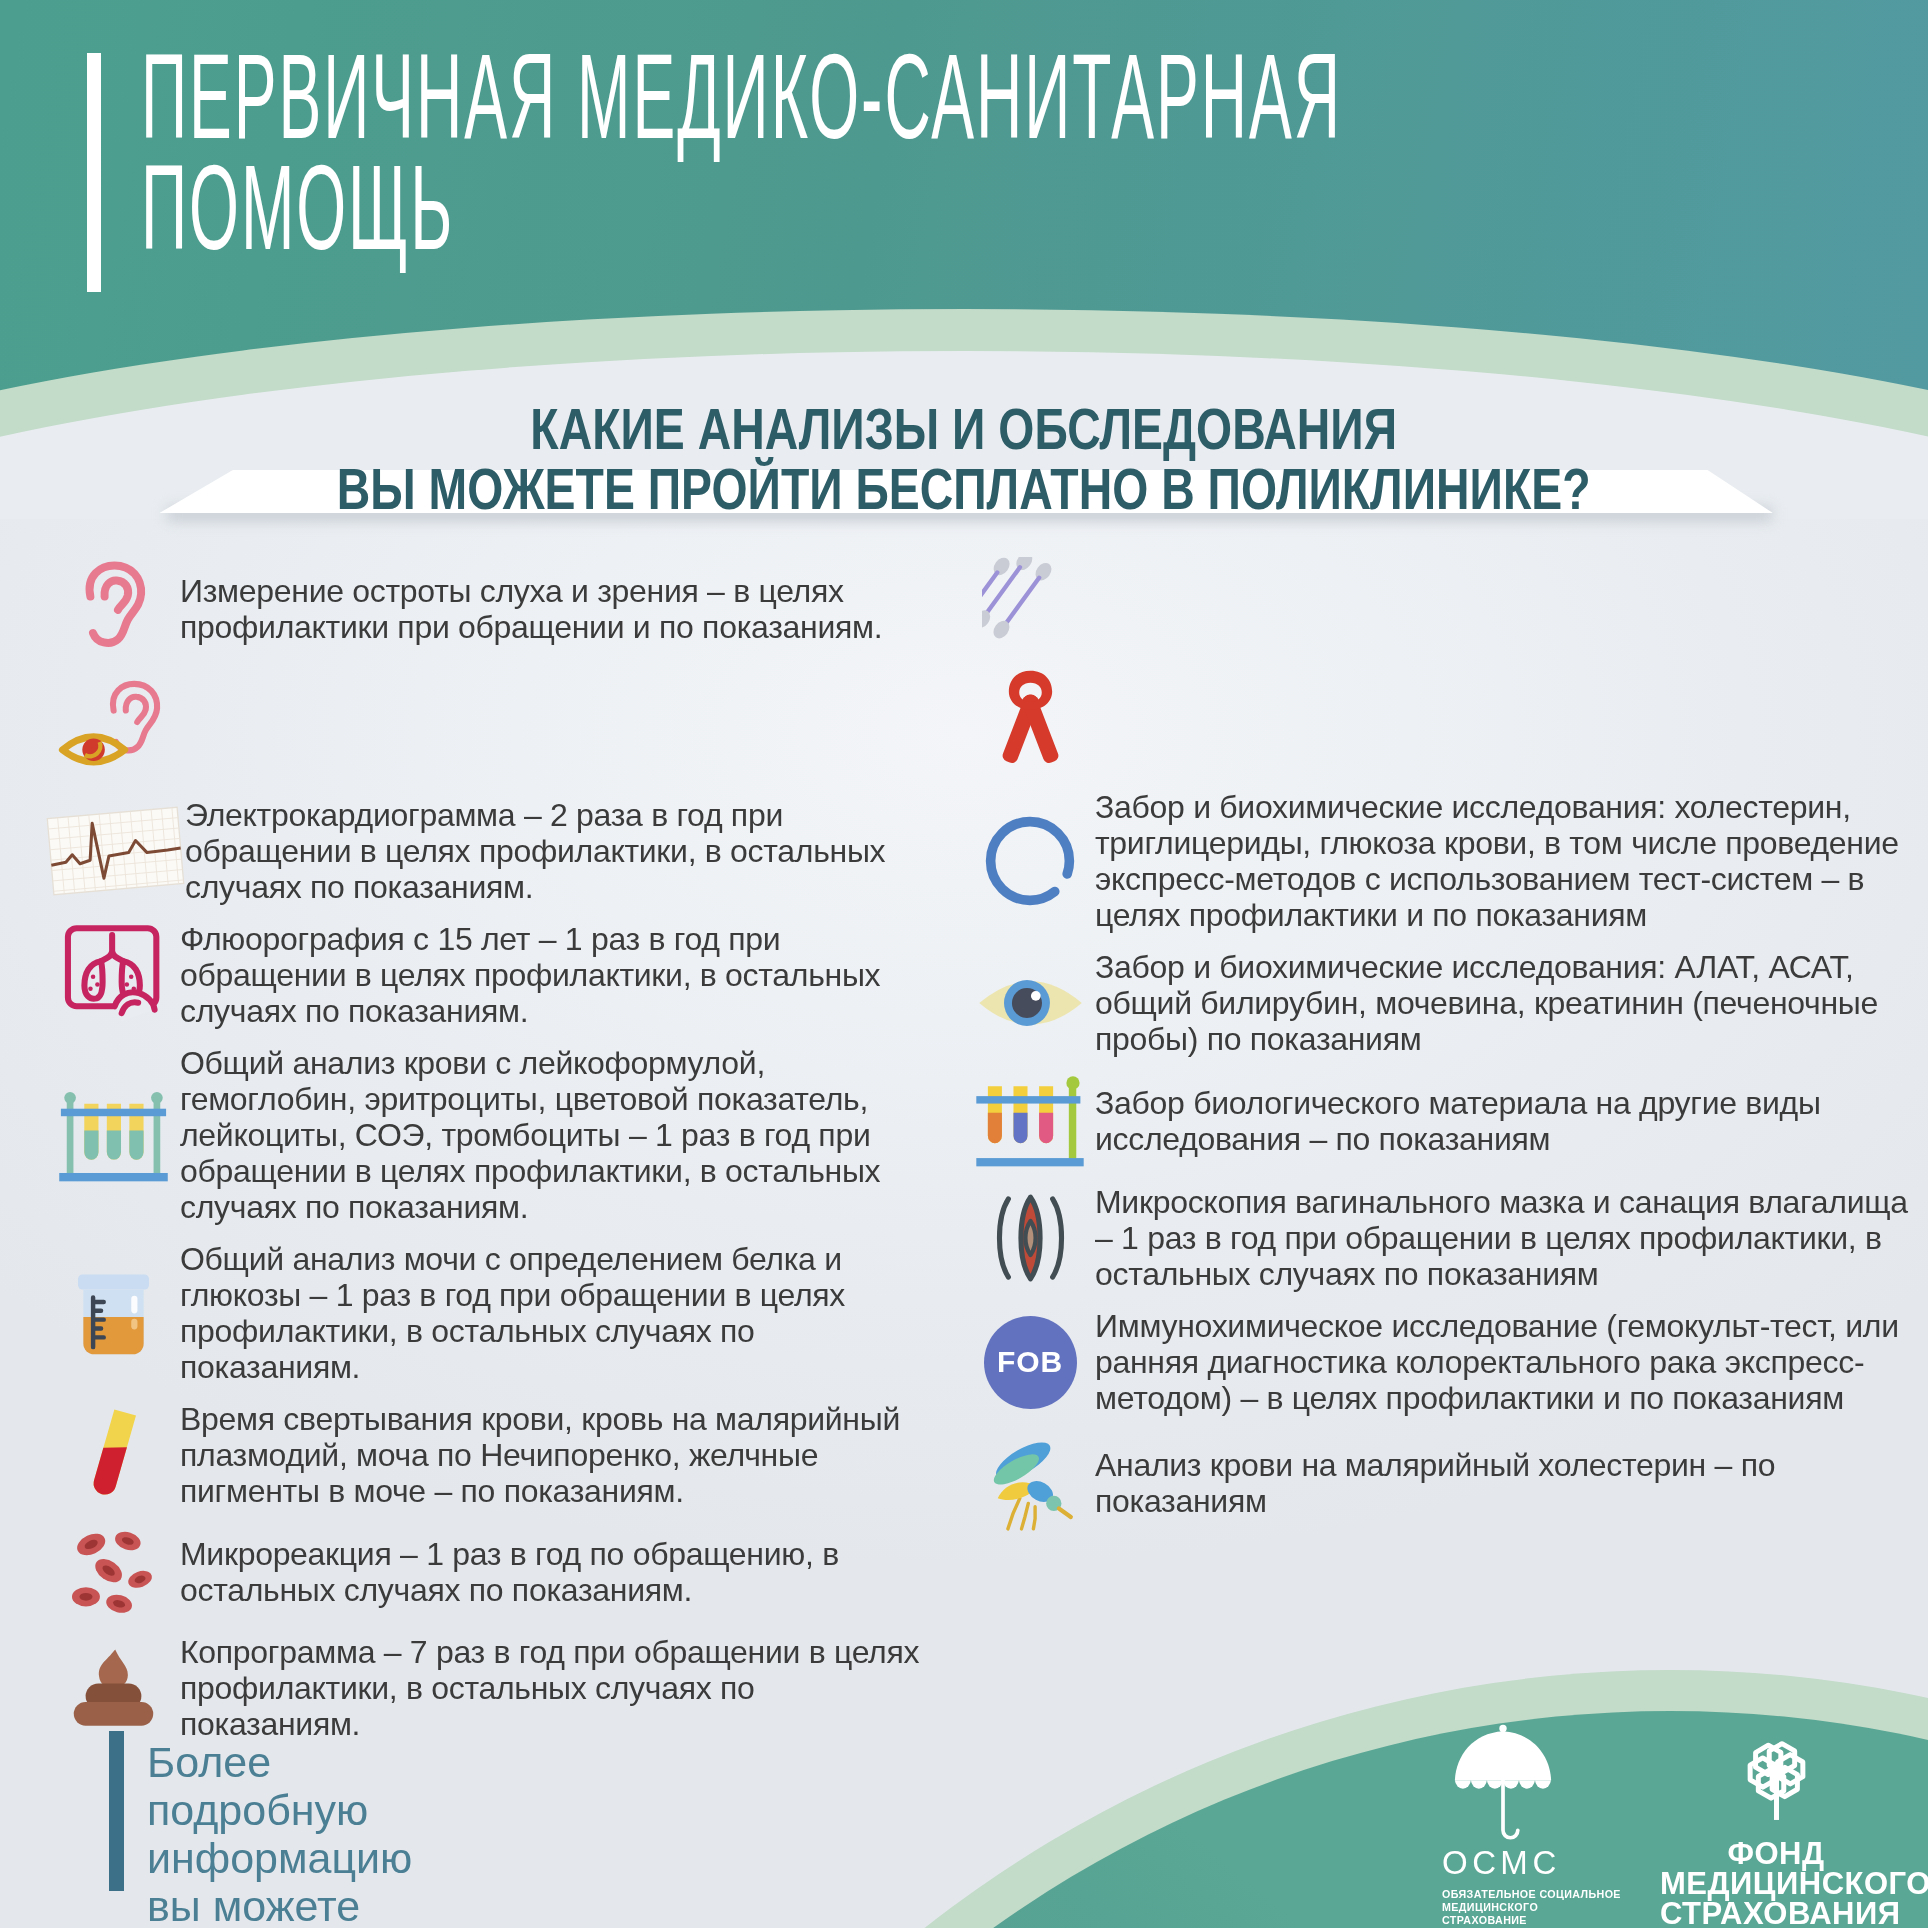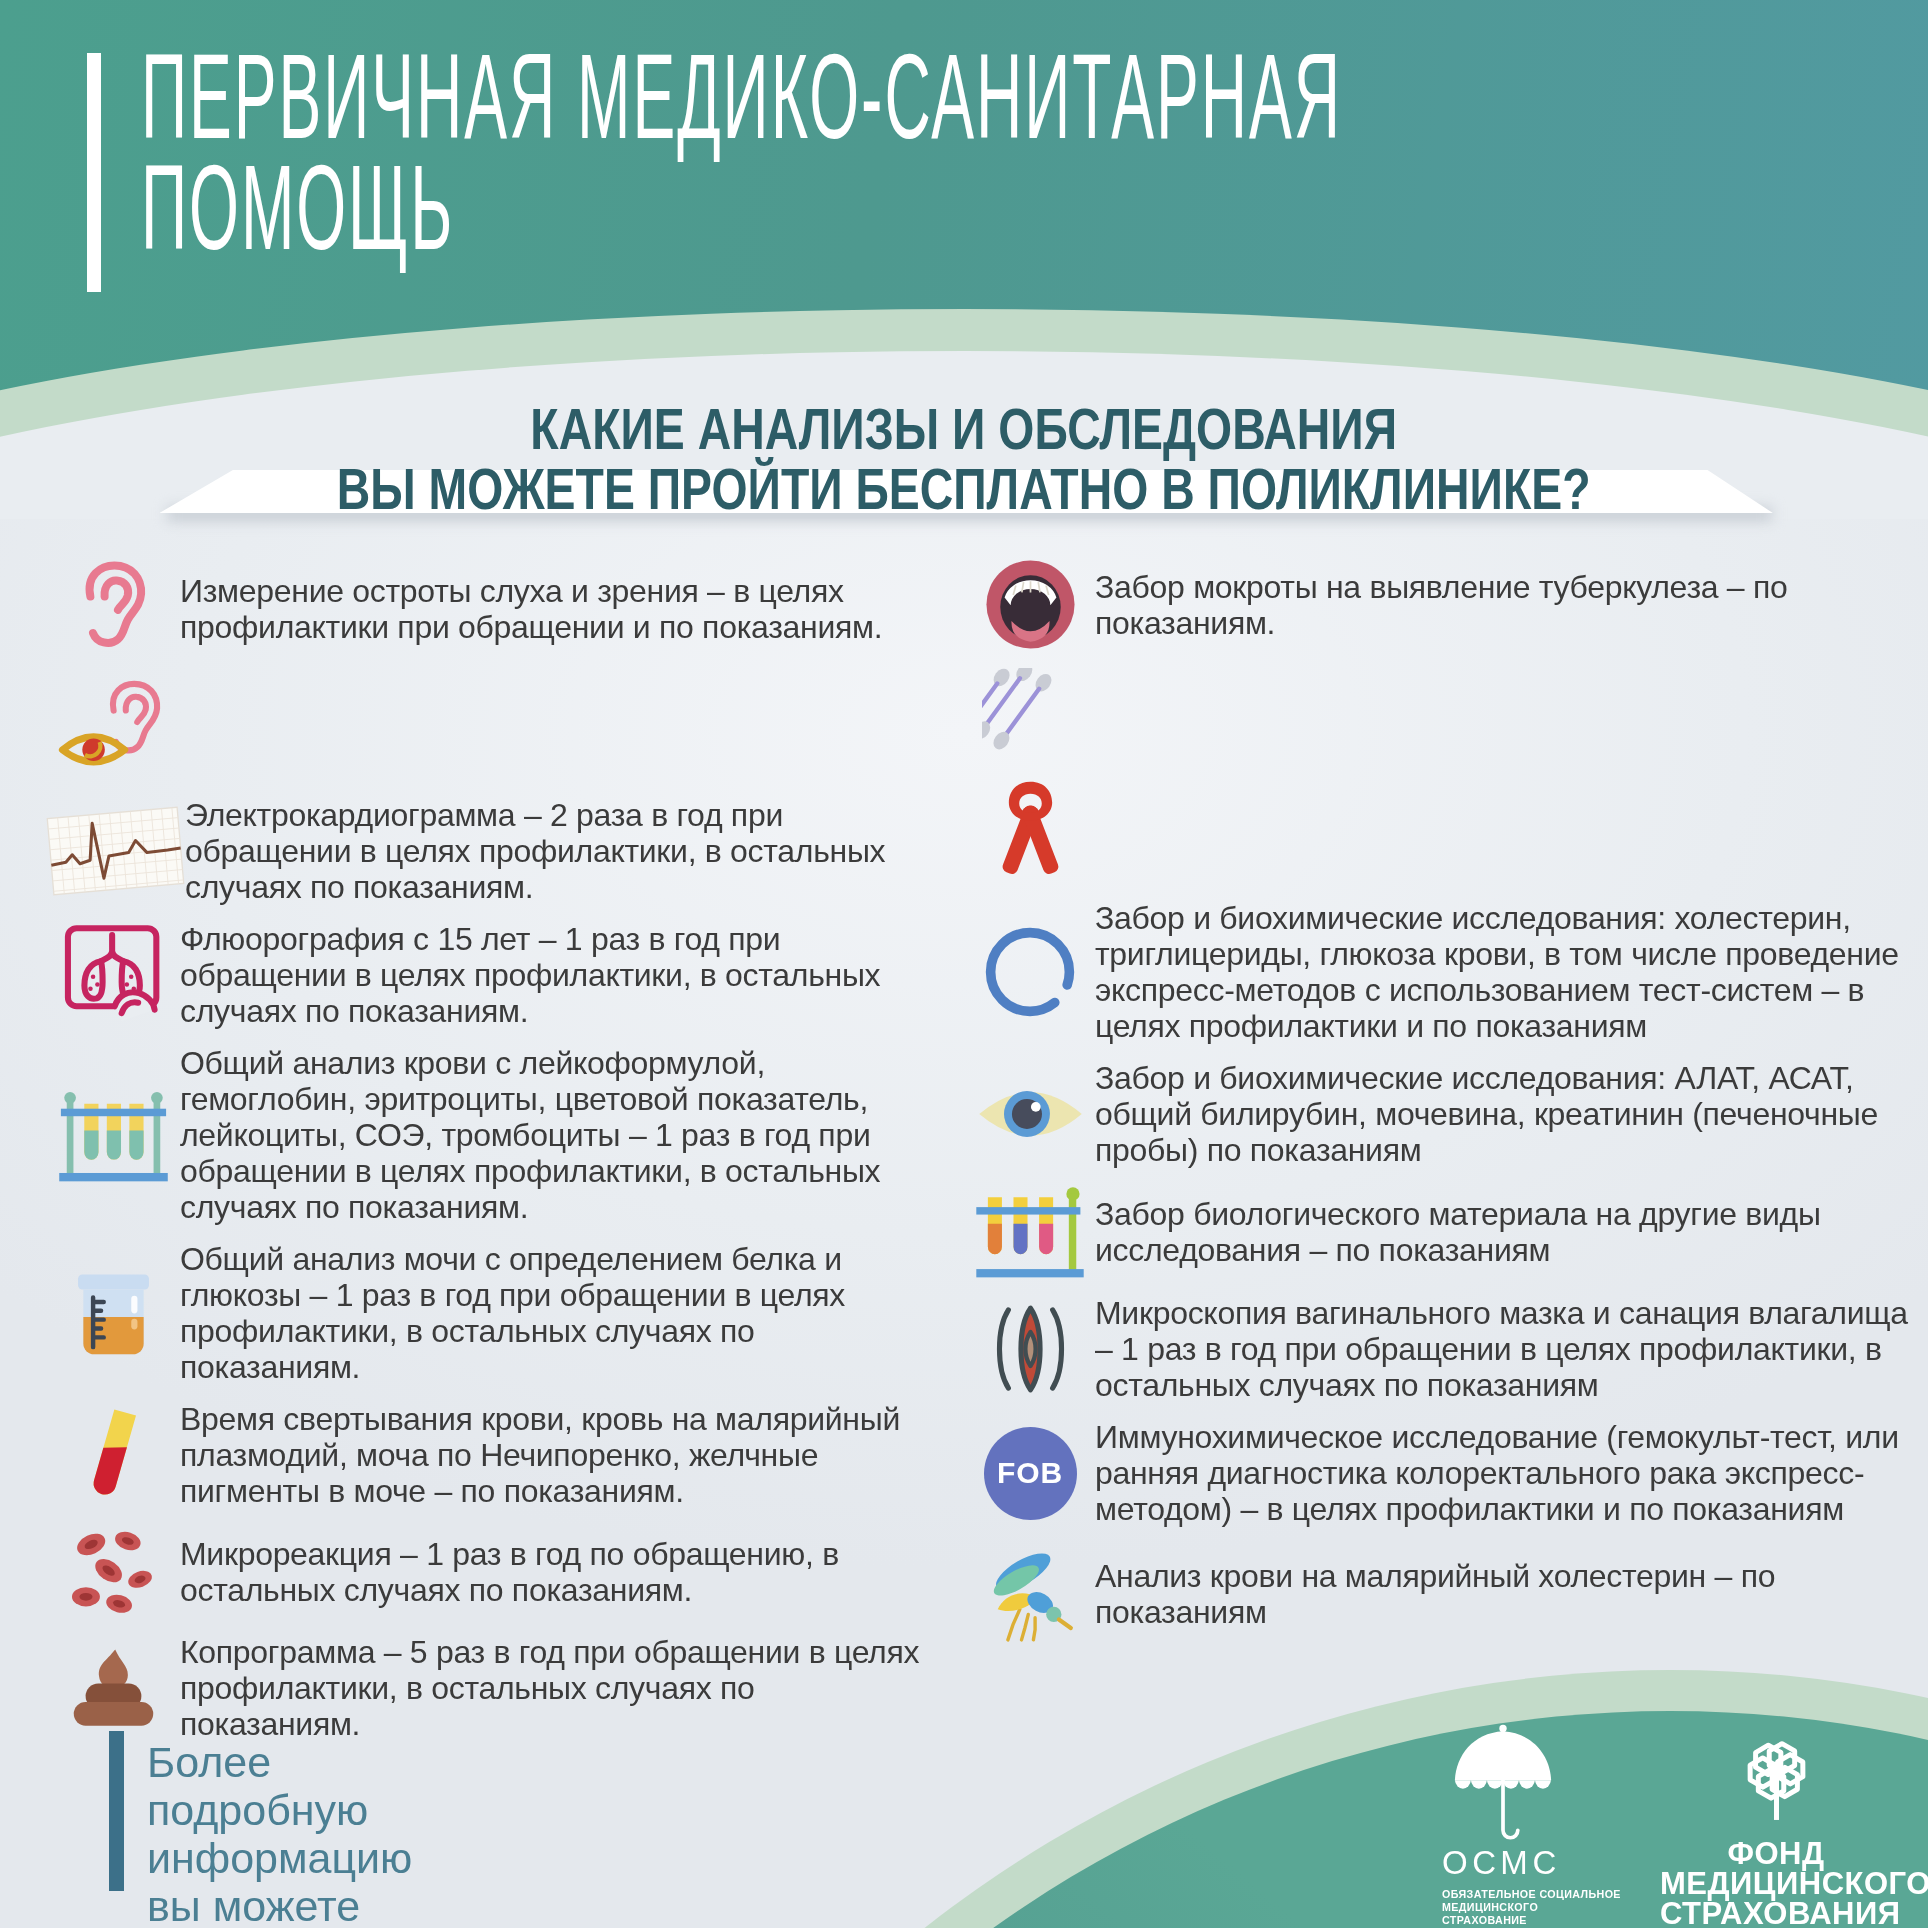--- a/index.html
+++ b/index.html
@@ -220,39 +220,27 @@
     </div>
 
     <div class="item">
       <div class="ico">
         <svg width="93" height="85" viewBox="0 0 110 100">
           <path d="M57 4 C46 18 36 22 38 36 C39 45 47 51 56 50 C65 49 72 43 72 34 C72 23 63 18 57 4 Z" fill="#a5684e"></path>
           <rect x="22" y="44" width="66" height="30" rx="15" fill="#85503a"></rect>
           <rect x="8" y="66" width="94" height="28" rx="14" fill="#9a6148"></rect>
         </svg>
       </div>
-      <div class="txt">Копрограмма – 5 раз в год при обращении в целях профилактики, в остальных случаях по показаниям.</div>
+      <div class="txt">Копрограмма – 7 раз в год при обращении в целях профилактики, в остальных случаях по показаниям.</div>
     </div>
 
   </div>
 
   <div class="col right">
 
-    <div class="item">
-      <div class="ico">
-        <svg width="95" height="95" viewBox="0 0 110 110">
-          <circle cx="55" cy="55" r="51" fill="#c05668"></circle>
-          <ellipse cx="55" cy="58" rx="35" ry="37" fill="#382c37"></ellipse>
-          <path d="M25 47 a31 27 0 0 1 60 0 l-7 9 a23 19 0 0 0 -46 0 Z" fill="#ffffff"></path>
-          <path d="M38 33 l-3 11 M47 29 l-2 12 M55 28 v13 M64 29 l2 12 M73 33 l3 11" stroke="#ddd8cb" stroke-width="2" fill="none"></path>
-          <path d="M33 74 q22 24 44 0 q1 21 -22 24 q-23 -3 -22 -24 Z" fill="#d97486"></path>
-        </svg>
-      </div>
-      <div class="txt">Забор мокроты на выявление туберкулеза – по показаниям.</div>
-    </div>
 
     <div class="item">
       <div class="ico">
         <svg width="96" height="96" viewBox="0 0 110 110">
           <g transform="translate(26,6) rotate(36)">
             <ellipse cx="0" cy="6" rx="8" ry="11" fill="#c9ccd4"></ellipse>
               <rect x="-2.5" y="12" width="5" height="72" rx="2.5" fill="#9c92d8"></rect>
               <ellipse cx="0" cy="88" rx="8" ry="11" fill="#c9ccd4"></ellipse>
           </g>
           <g transform="translate(52,0) rotate(36)">

